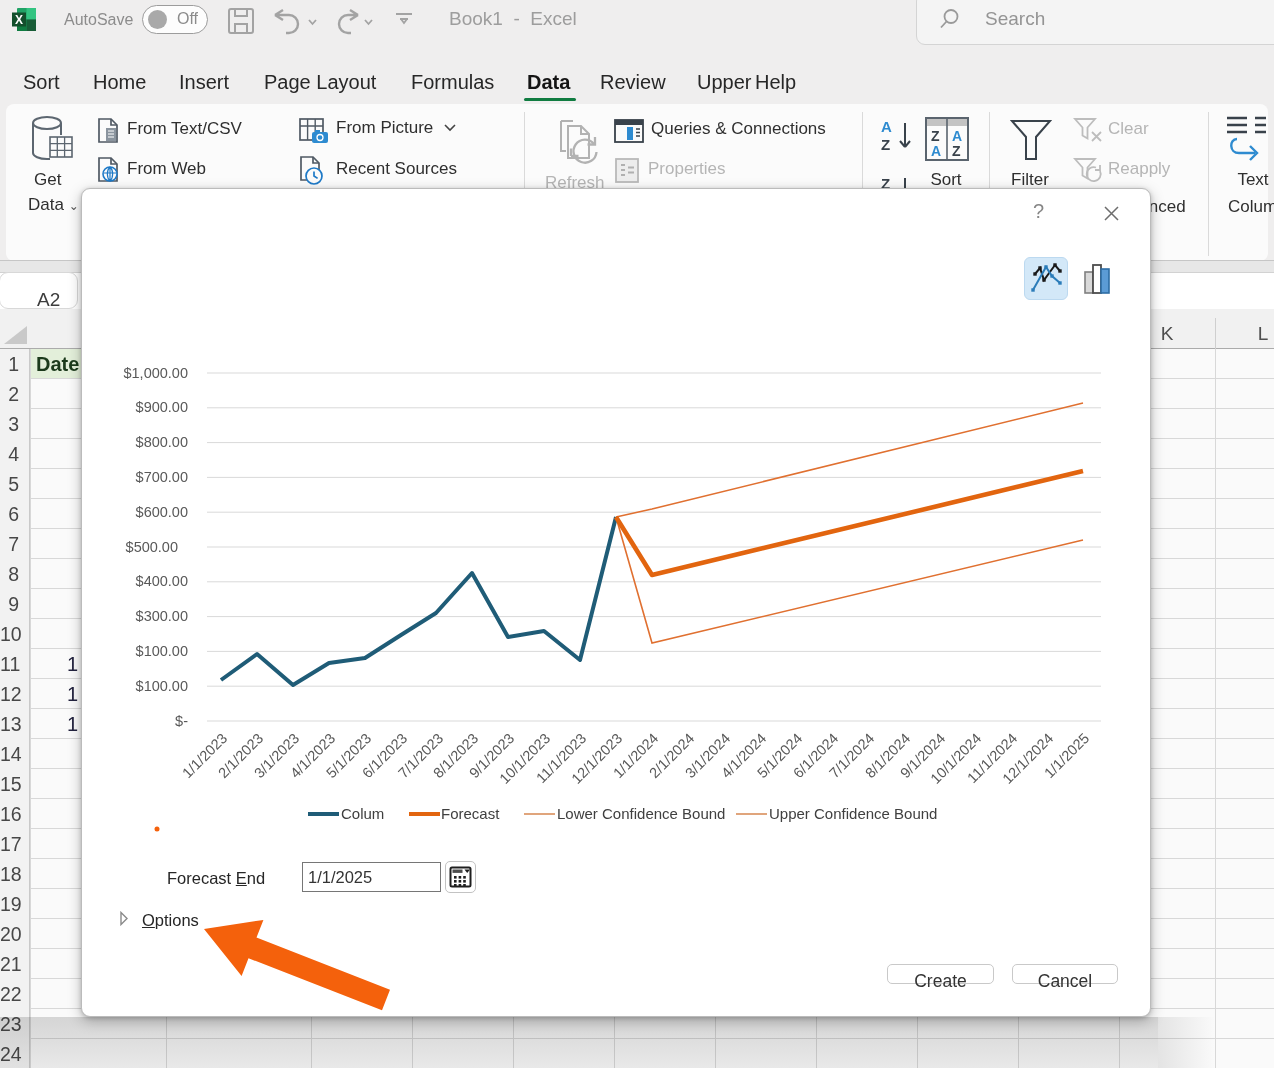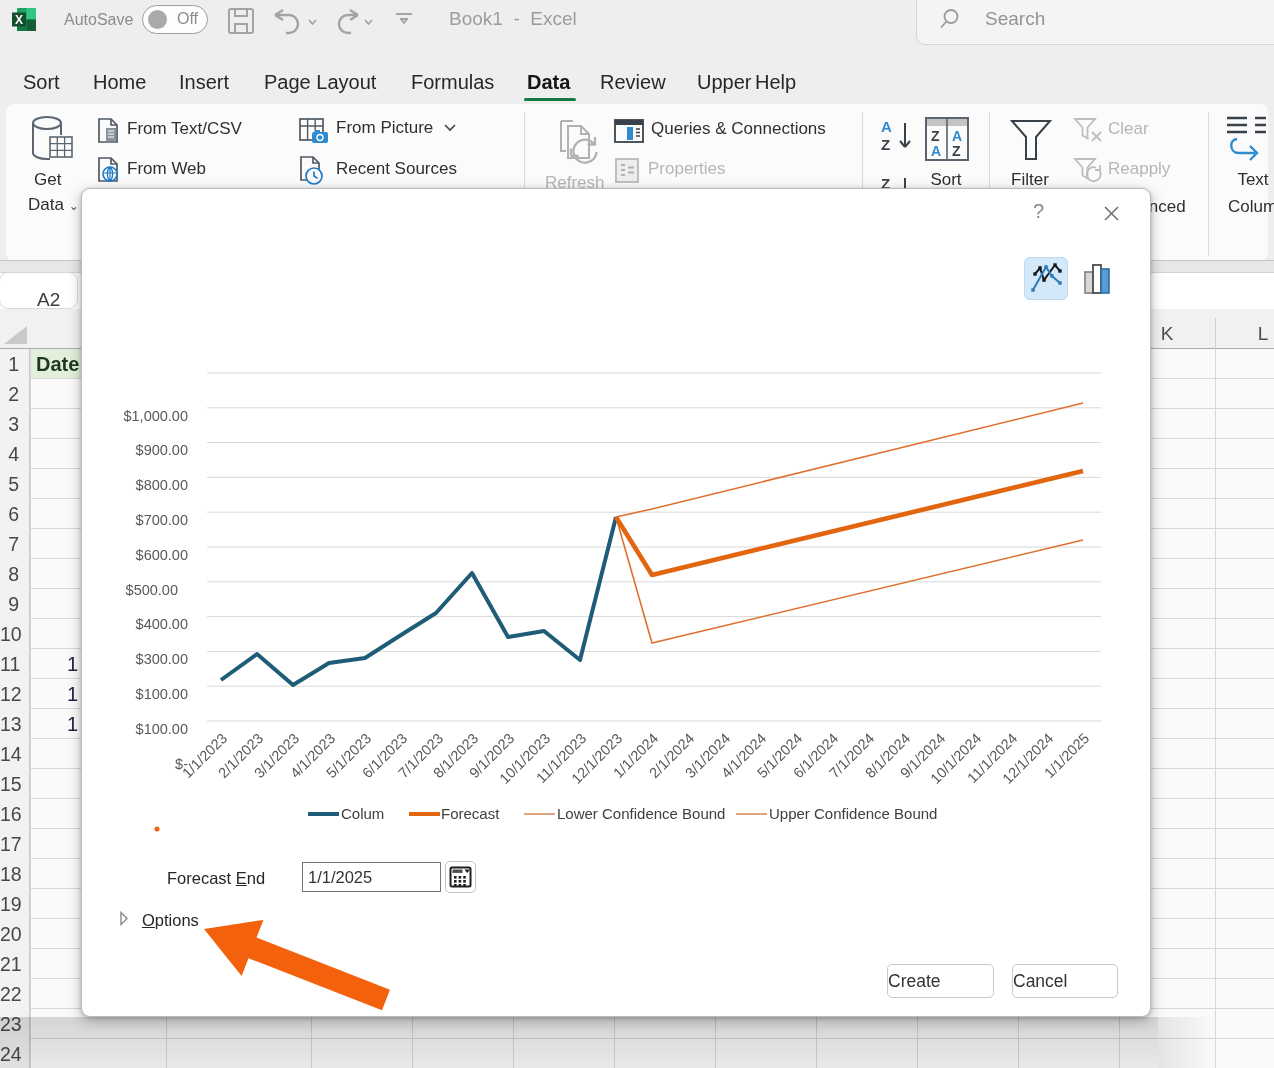--- a/index.html
+++ b/index.html
@@ -36,27 +36,27 @@
 .rnum { position:absolute; left:0; width:19px; height:30px; line-height:30px; text-align:right;
   font-size:19.5px; color:#474747; }
 
 
 #dlg { position:absolute; left:81px; top:188px; width:1070px; height:829px; background:#ffffff;
   border:1px solid #bbbbbb; border-radius:9px;
   box-shadow:0 4px 14px rgba(0,0,0,0.25), 0 1px 4px rgba(0,0,0,0.18); }
 #dlgtitle { position:absolute; left:0; top:0; width:1068px; height:46px; background:#f1f1f1;
   border-radius:8px 8px 0 0; }
 #dlgtitle span { position:absolute; left:12px; top:11px; font-size:18px; color:#757575; }
-.ylab { position:absolute; width:92px; text-align:right; font-size:14.5px; color:#595959;margin-top:43px; }
+.ylab { position:absolute; width:92px; text-align:right; font-size:14.5px; color:#595959; }
 .xlab { position:absolute; width:84px; text-align:right; font-size:14.5px; color:#595959;
   transform:rotate(-45deg); transform-origin:100% 0; white-space:nowrap; }
 .leg { position:absolute; font-size:15px; color:#404040; top:616px; }
 .lsw { position:absolute; top:623px; width:31px; }
-.btn { position:absolute; height:34px; background:#fff; border:1px solid #c9c9c9;
-  border-radius:5px; font-size:17.5px; color:#333; line-height:32px; }
+.btn { position:absolute; height:20px; background:#fff; border:1px solid #c9c9c9;
+  border-radius:5px; font-size:17.5px; color:#333; text-align:center; line-height:32px; }
 </style>
 </head>
 <body>
 <div id="stage">
   <div id="topbar">
     <svg class="abs" style="left:12px;top:7px" width="25" height="25" viewBox="0 0 25 25">
       <rect x="5" y="1" width="19" height="23" rx="1" fill="#21a366"></rect>
       <rect x="14.5" y="1" width="9.5" height="11.5" fill="#33c481"></rect>
       <rect x="5" y="12.5" width="9.5" height="11.5" fill="#107c41"></rect>
       <rect x="14.5" y="12.5" width="9.5" height="11.5" fill="#185c37"></rect>

